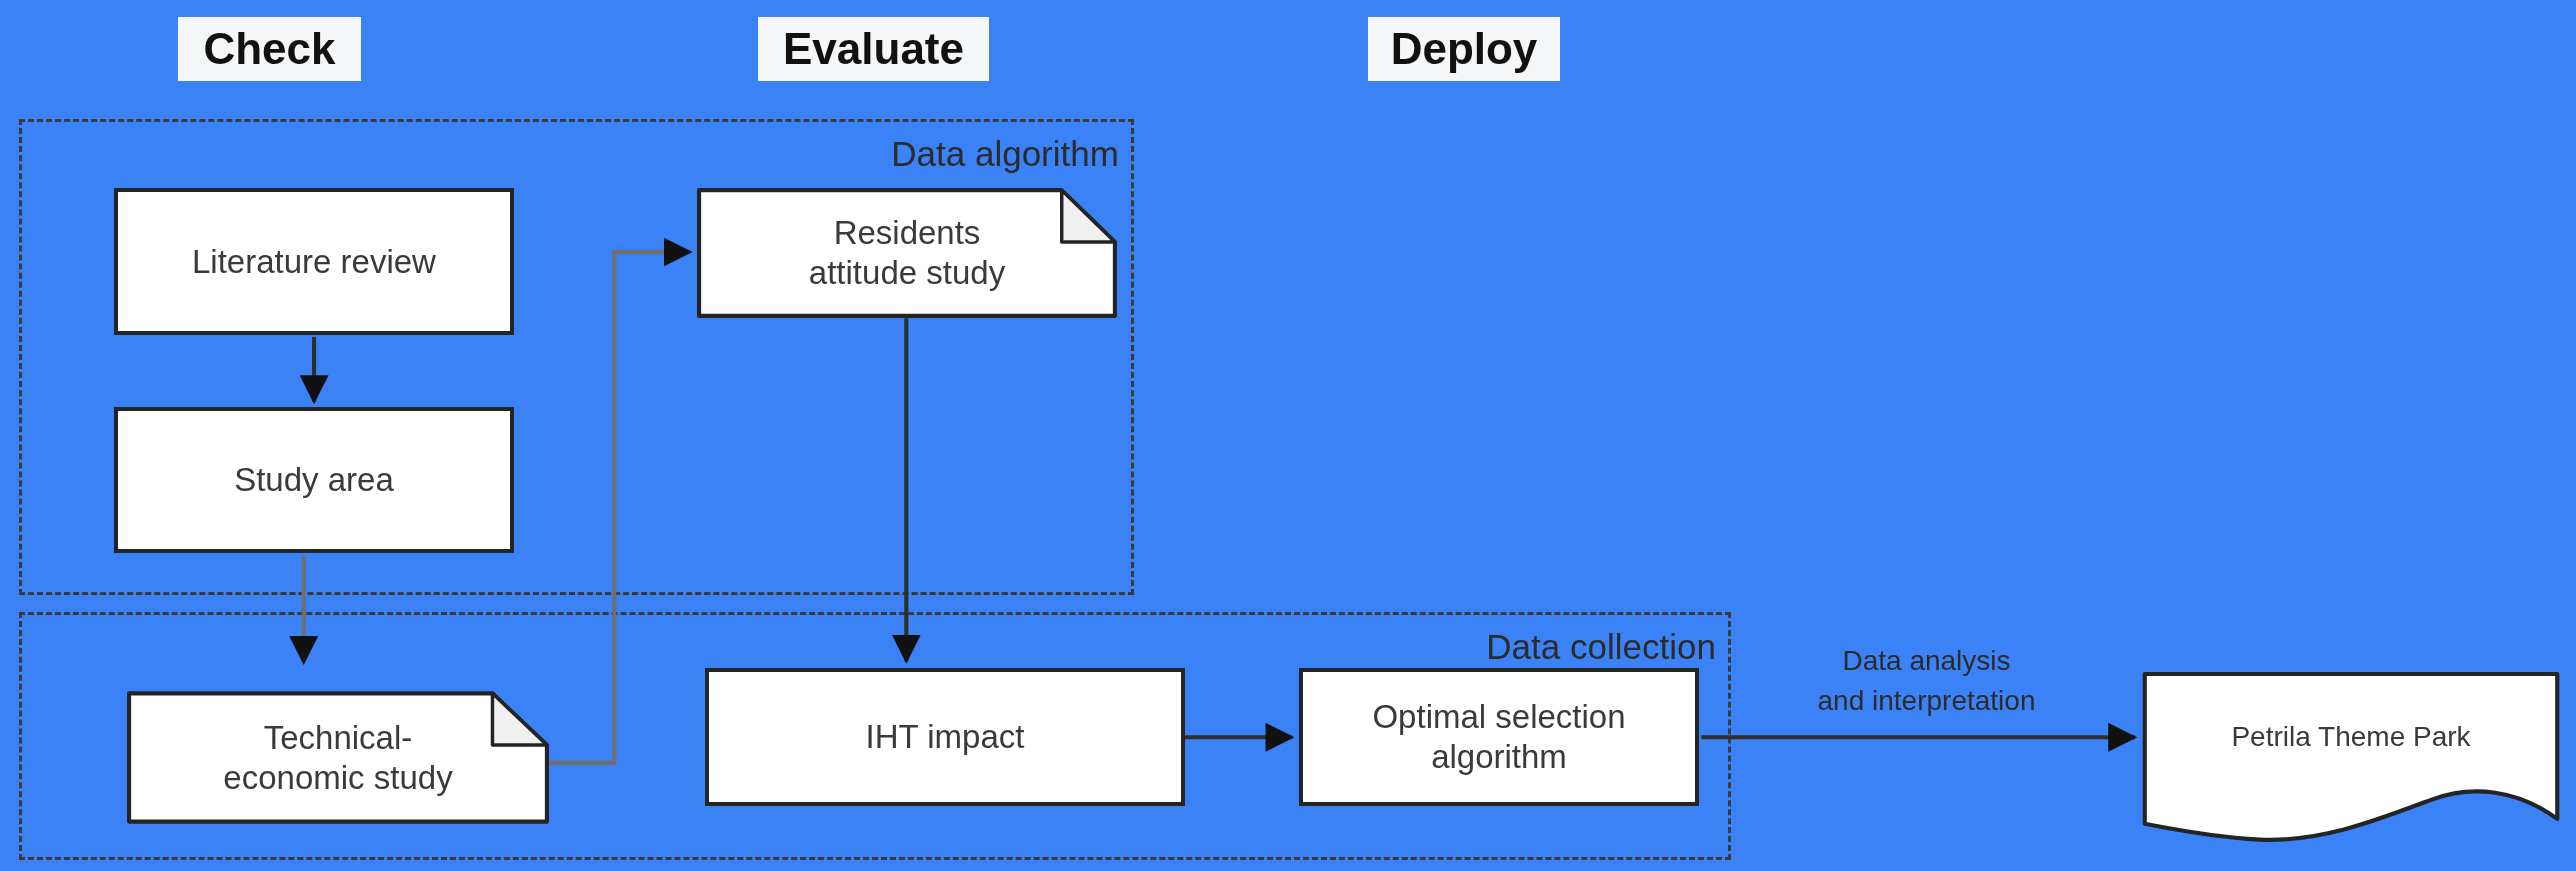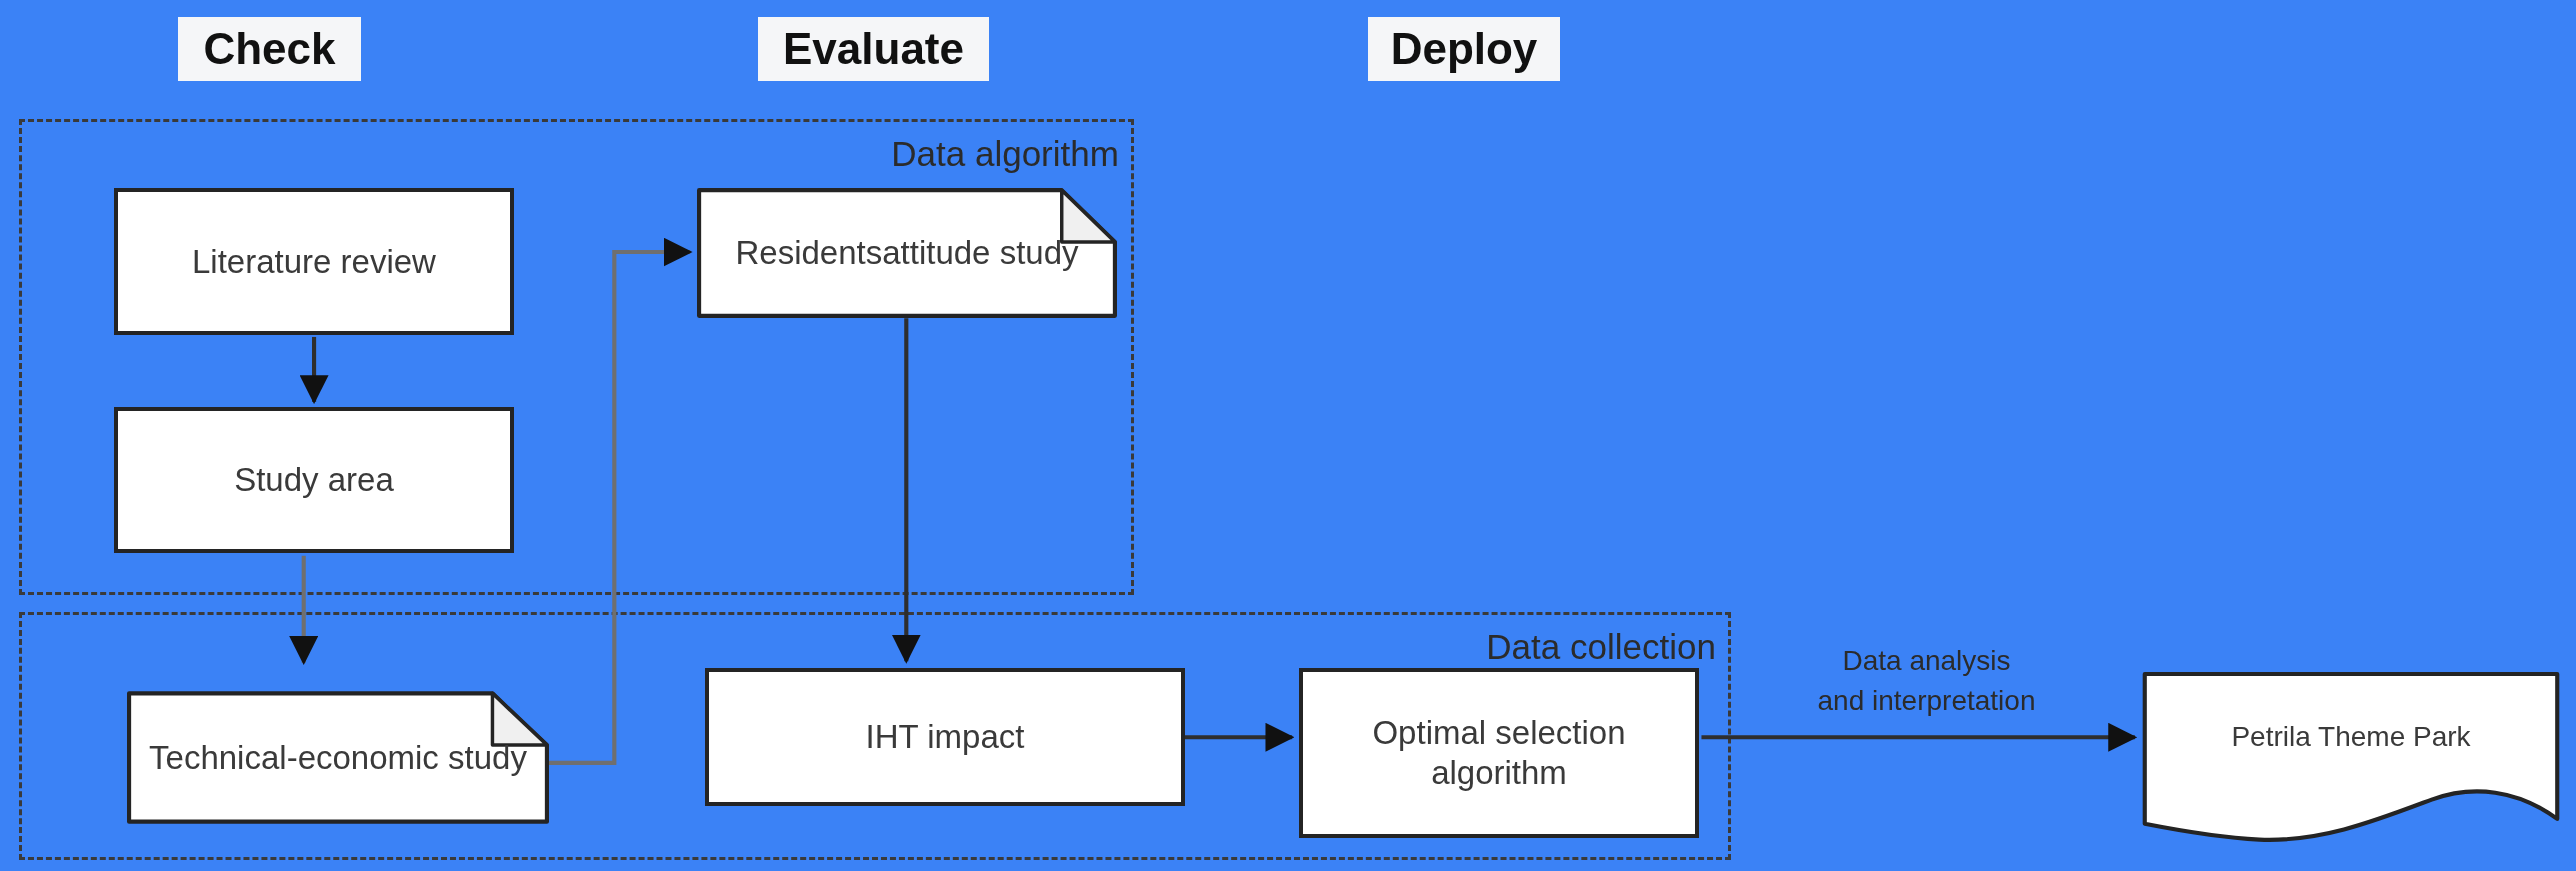--- a/index.html
+++ b/index.html
@@ -61,31 +61,32 @@
     align-items: center;
     justify-content: center;
     text-align: center;
     font-size: 33px;
     line-height: 40px;
     color: #3a3a3a;
   }
   .node-literature-review { left: 114px;  top: 188px; width: 400px; height: 147px; }
   .node-study-area        { left: 114px;  top: 407px; width: 400px; height: 146px; }
   .node-iht-impact        { left: 705px; top: 668px; width: 480px; height: 138px; }
-  .node-optimal-selection { left: 1299px; top: 668px; width: 400px; height: 170px; }
+  .node-optimal-selection { left: 1299px; top: 668px; width: 400px; height: 138px; }
 
   
   .shape {
     position: absolute;
   }
   .shape svg { position: absolute; left: 0; top: 0; display: block; }
   .shape .shape-text {
     position: absolute;
     left: 0; right: 0; top: 0; bottom: 0;
     display: flex;
+    flex-direction: column;
     align-items: center;
     justify-content: center;
     text-align: center;
     font-size: 33px;
     line-height: 40px;
     color: #3a3a3a;
   }
   .shape-residents  { left: 697px; top: 188px; width: 420px; height: 130px; }
   .shape-techecon   { left: 127px;  top: 671px; width: 422px; height: 133px; margin-top: 20px; }
   .shape-petrila    { left: 2142px; top: 671px; width: 418px; height: 173px; }

